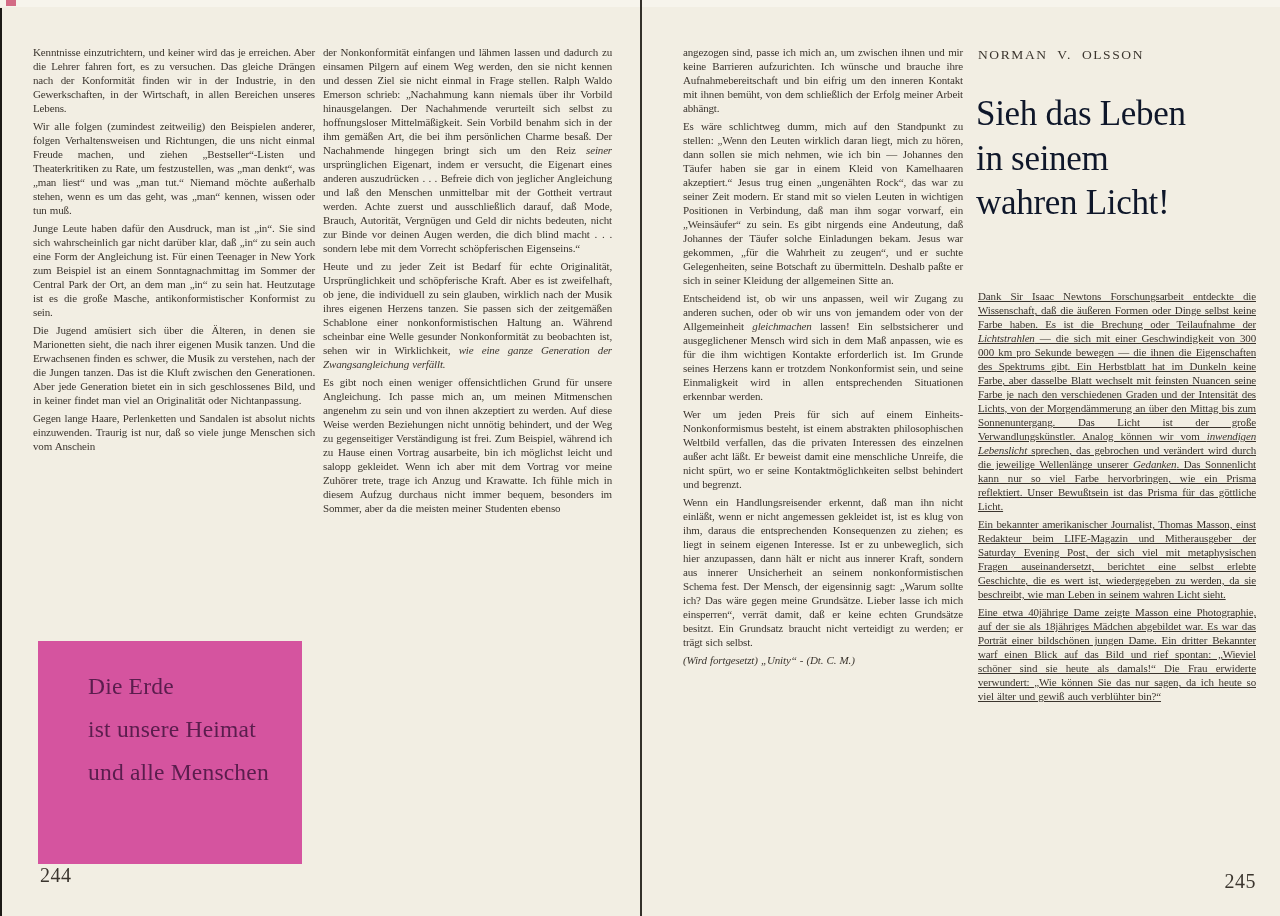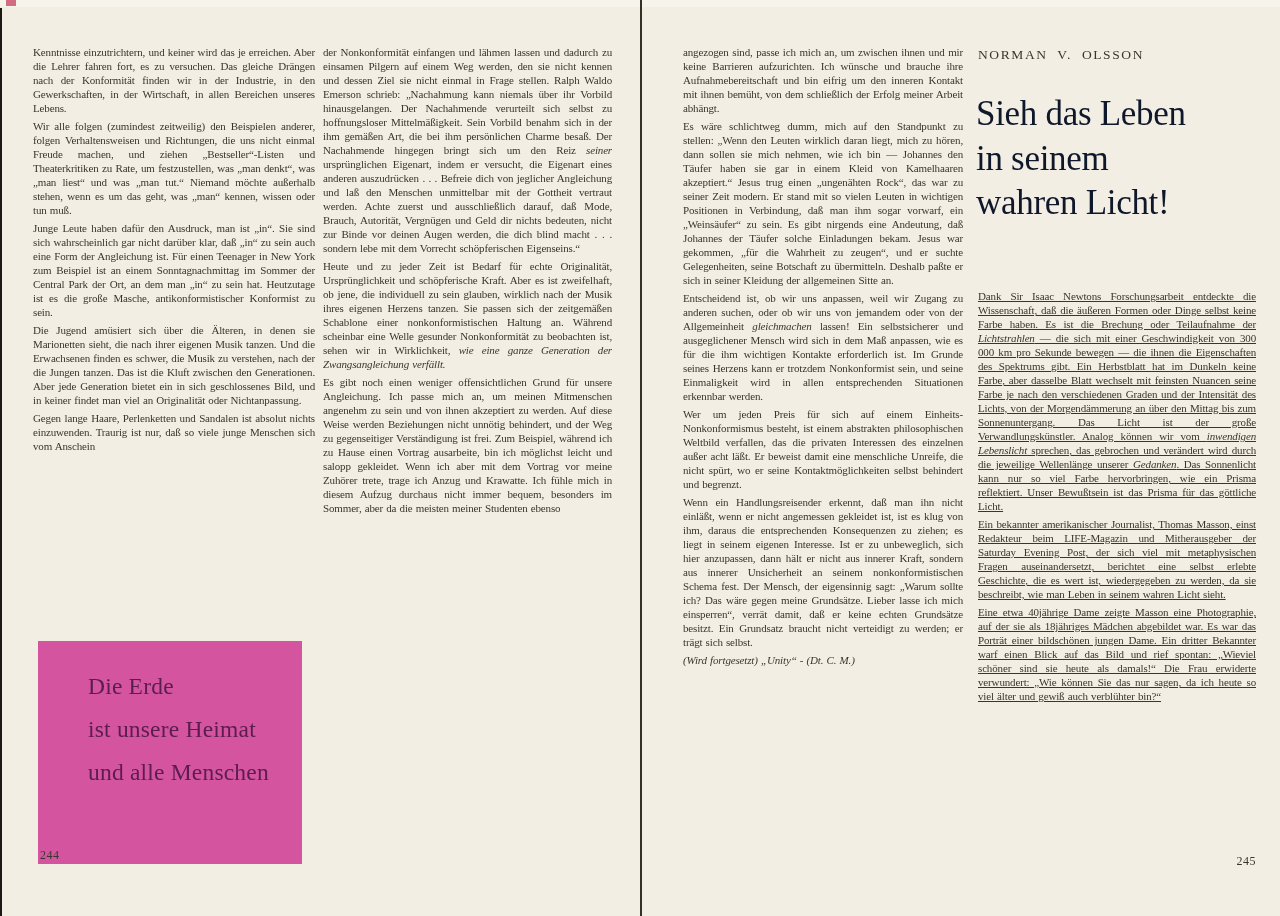--- a/index.html
+++ b/index.html
@@ -35,21 +35,21 @@
   .continuation-note{text-align:left;font-style:italic;margin-top:3px;}
   .quote-box{
     position:absolute;left:38px;top:630px;width:264px;height:223px;
     background:var(--quote-box-bg);
     box-sizing:border-box;padding:24px 0 0 50px;margin-top:11px;
   }
   .quote-box .quote-line{
     color:var(--quote-box-text);
     font-size:23.5px;line-height:43px;letter-spacing:0.2px;
   }
-  .page-number{position:absolute;font-size:12px;letter-spacing:0.5px;}
+  .page-number{position:absolute;font-size:20px;letter-spacing:0.5px;margin-top:16px;}
   #page-num-left{left:40px;top:848px;}
   #page-num-right{left:978px;top:854px;width:278px;text-align:right;}
   .author-line{
     position:absolute;left:978px;top:47px;width:278px;
     font-size:13.5px;letter-spacing:1.6px;word-spacing:5px;
   }
   .article-title{
     position:absolute;left:976px;top:92px;width:300px;
     font-size:35px;line-height:44.5px;letter-spacing:-0.3px;color:#0f172a;
   }

